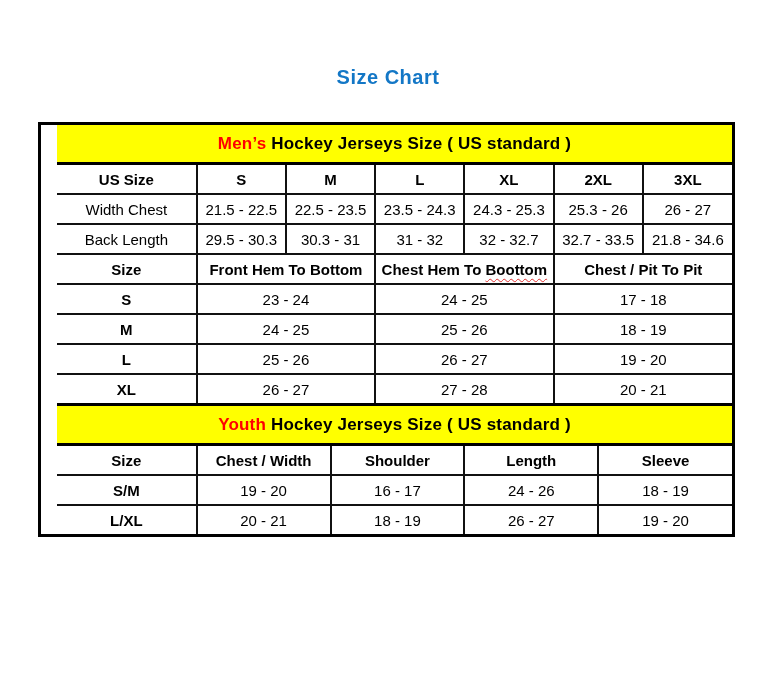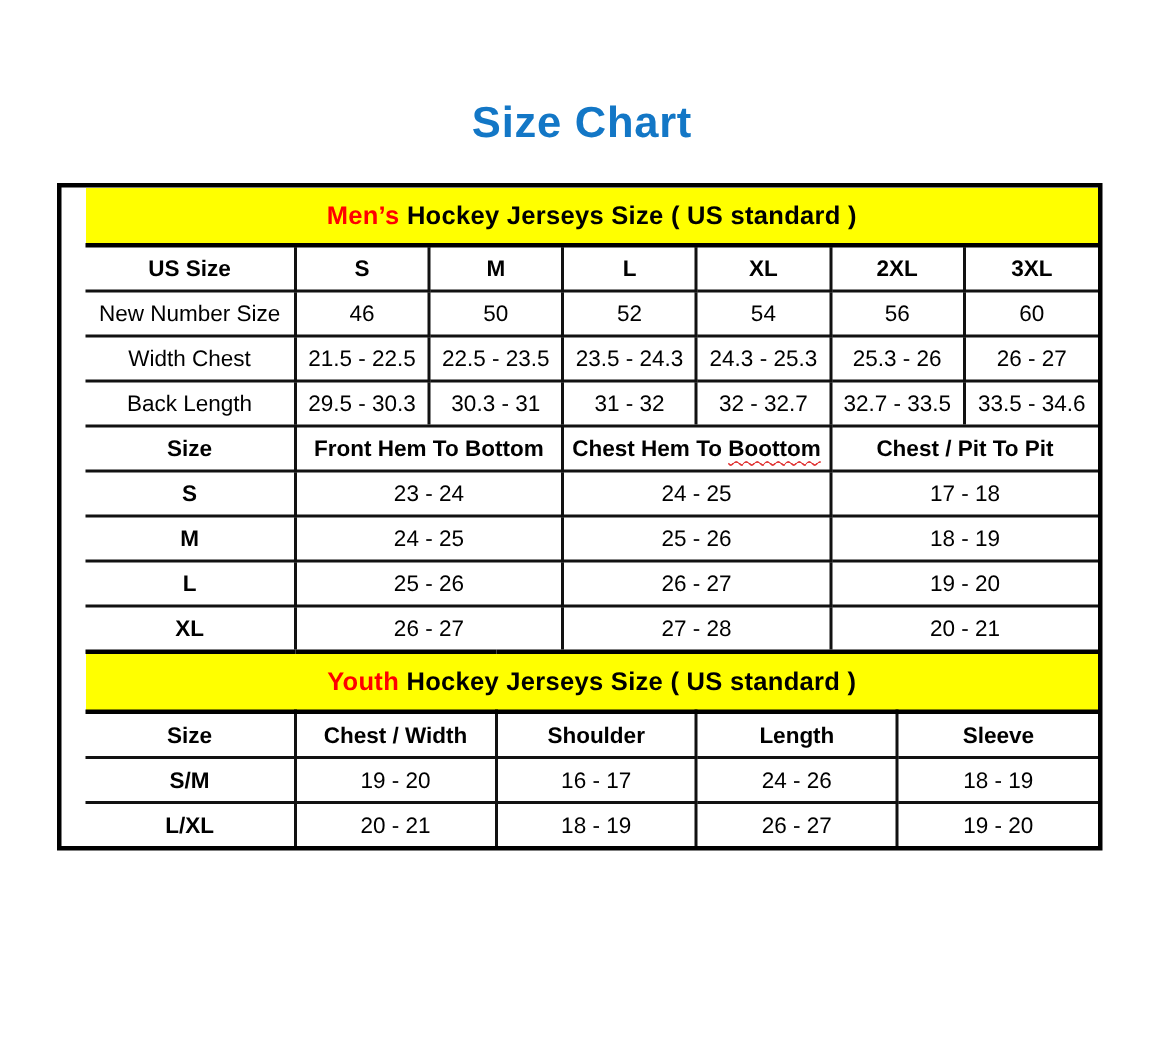--- a/index.html
+++ b/index.html
@@ -15,21 +15,21 @@
     background: #ffffff;
     overflow: hidden;
   }
   .page-title {
     position: absolute;
     top: 66px;
     left: 0;
     width: 776px;
     margin: 0;
     text-align: center;
-    font-size: 29px;
+    font-size: 20px;
     font-weight: bold;
     color: #1377c6;
     letter-spacing: 0.5px;
   }
   .chart-wrap {
     position: absolute;
     top: 122px;
     left: 38px;
     width: 697px;
     border: 3px solid #000000;
@@ -108,45 +108,36 @@
         <tr class="head">
           <th>US Size</th>
           <th>S</th>
           <th>M</th>
           <th>L</th>
           <th>XL</th>
           <th>2XL</th>
           <th>3XL</th>
         </tr>
         <tr>
-          <td class="rowlabel">New Number Size</td>
-          <td>46</td>
-          <td>50</td>
-          <td>52</td>
-          <td>54</td>
-          <td>56</td>
-          <td>60</td>
-        </tr>
-        <tr>
           <td class="rowlabel">Width Chest</td>
           <td>21.5 - 22.5</td>
           <td>22.5 - 23.5</td>
           <td>23.5 - 24.3</td>
           <td>24.3 - 25.3</td>
           <td>25.3 - 26</td>
           <td>26 - 27</td>
         </tr>
         <tr>
           <td class="rowlabel">Back Length</td>
           <td>29.5 - 30.3</td>
           <td>30.3 - 31</td>
           <td>31 - 32</td>
           <td>32 - 32.7</td>
           <td>32.7 - 33.5</td>
-          <td>33.5 - 34.6</td>
+          <td>21.8 - 34.6</td>
         </tr>
       </tbody>
     </table>
 
     <table class="sec t-womens">
       <colgroup>
           <col class="c-label">
           <col>
           <col>
           <col>

